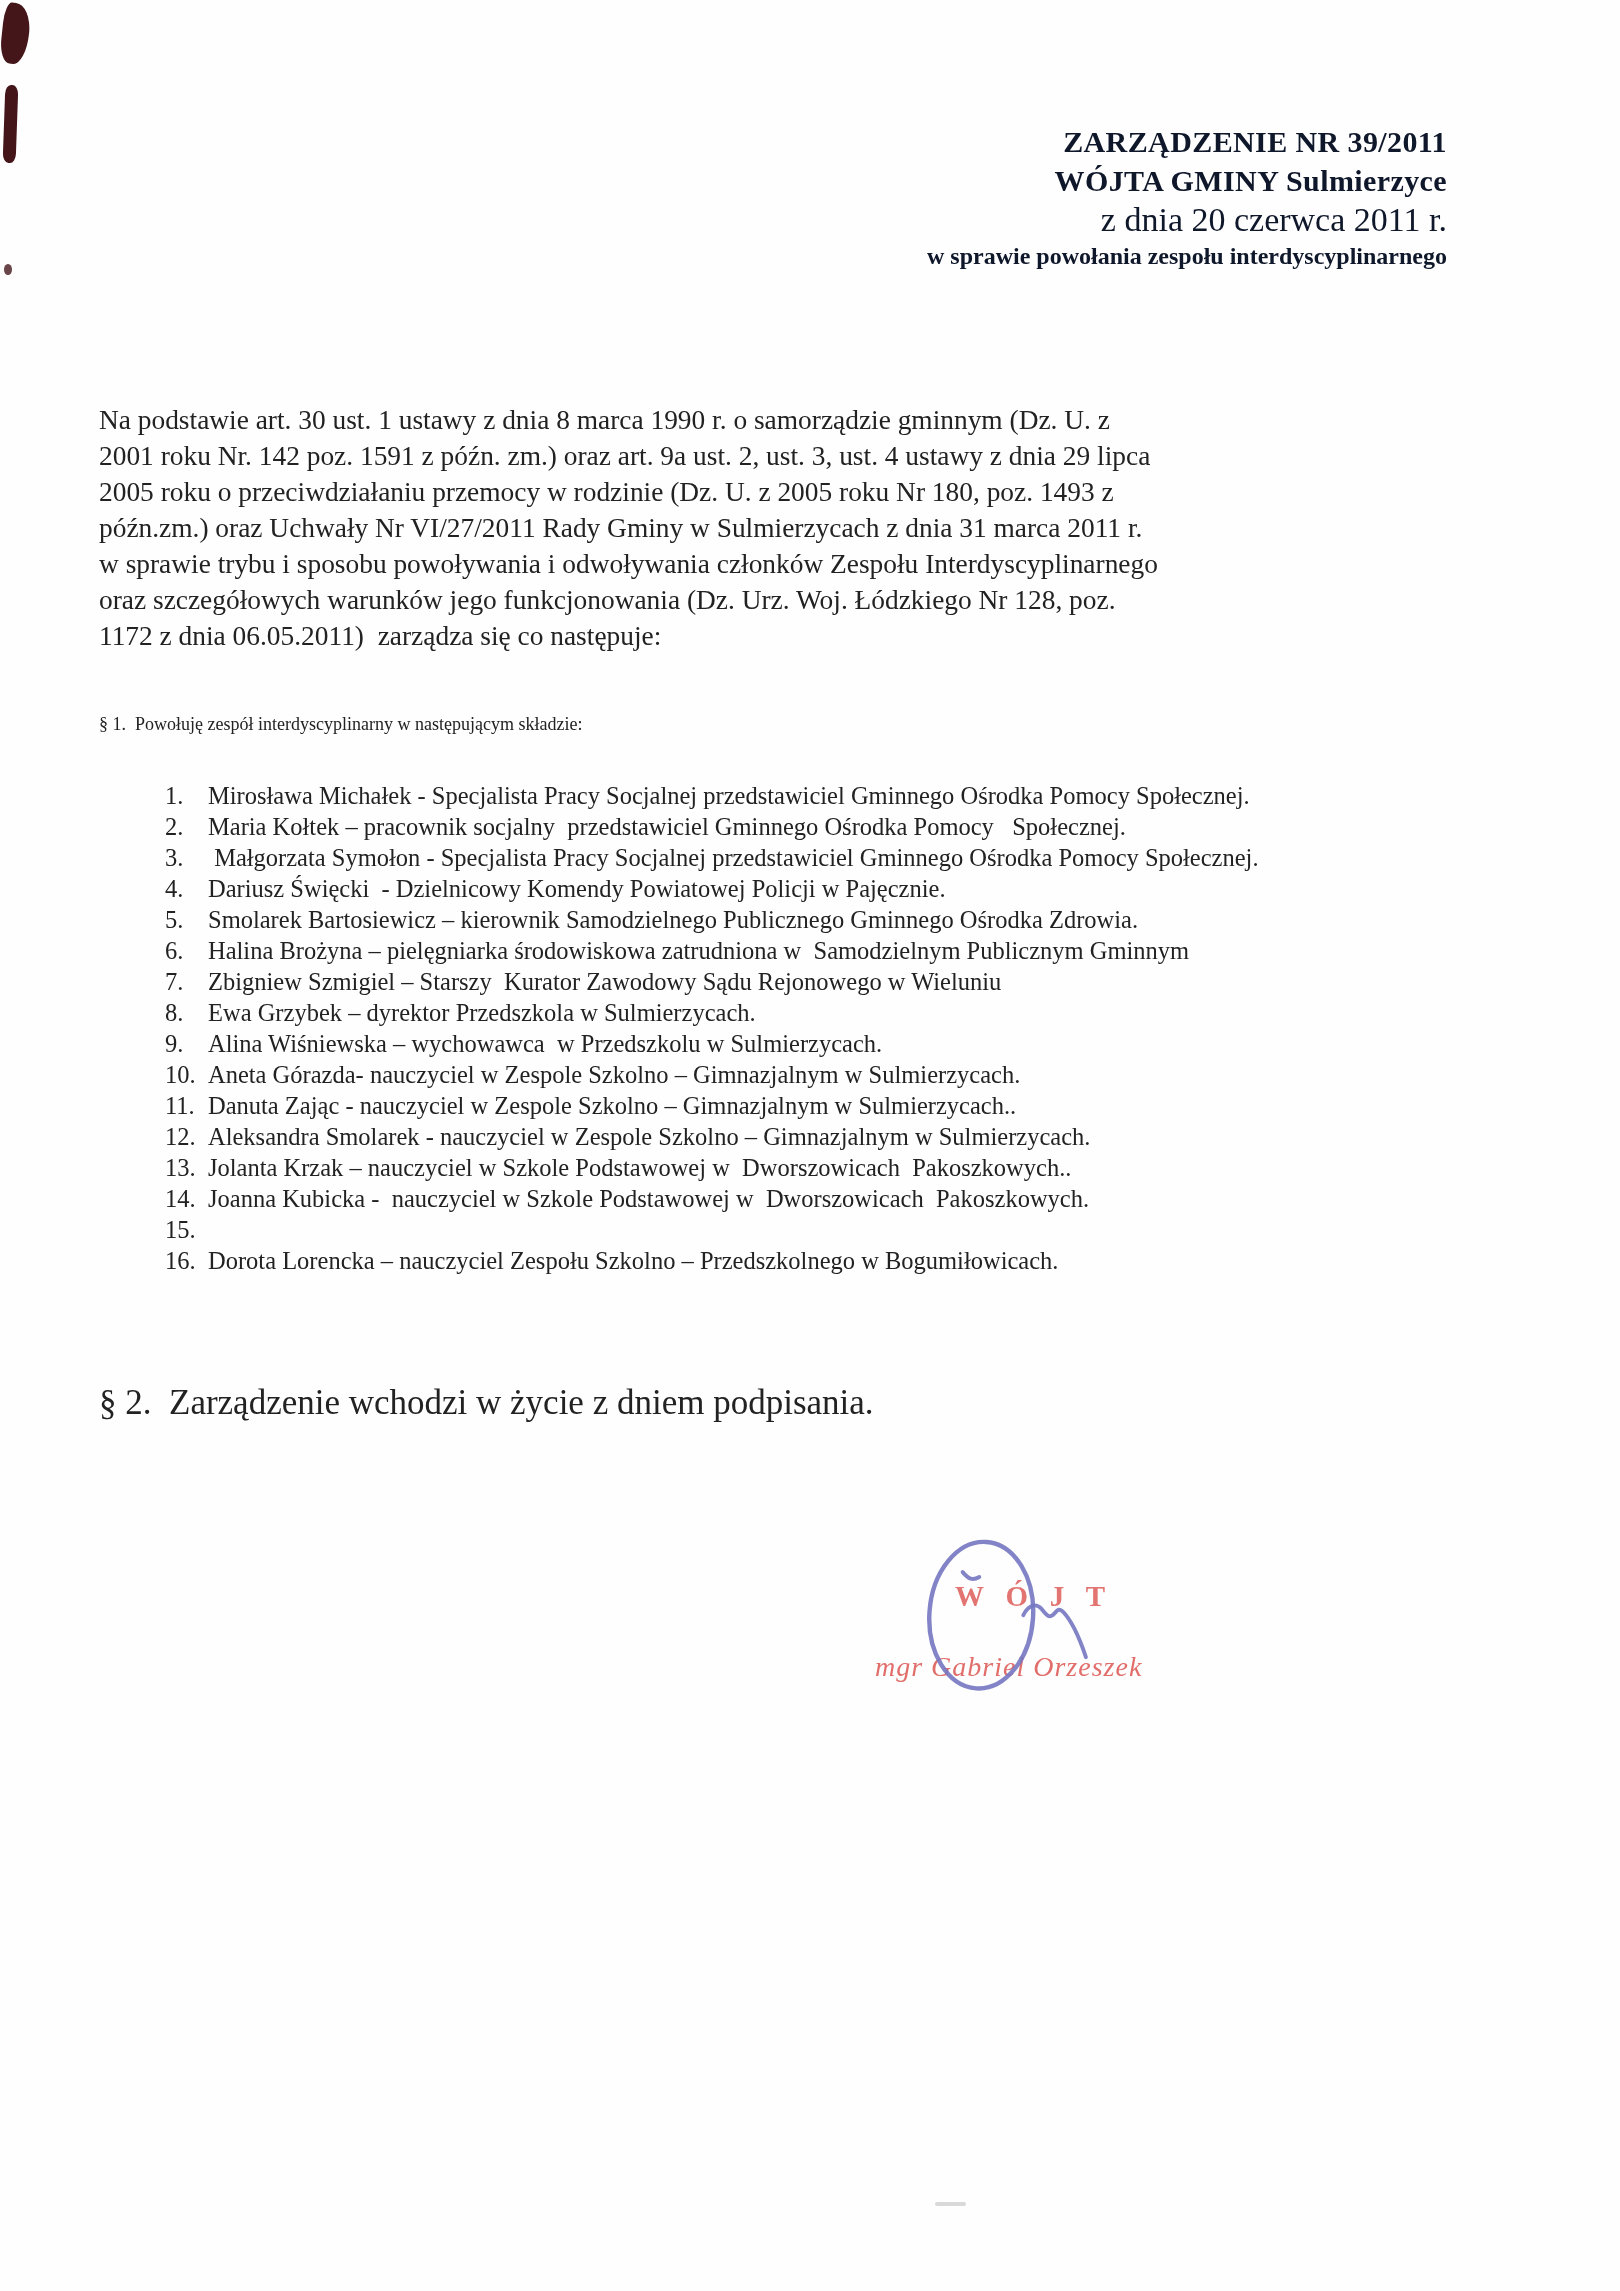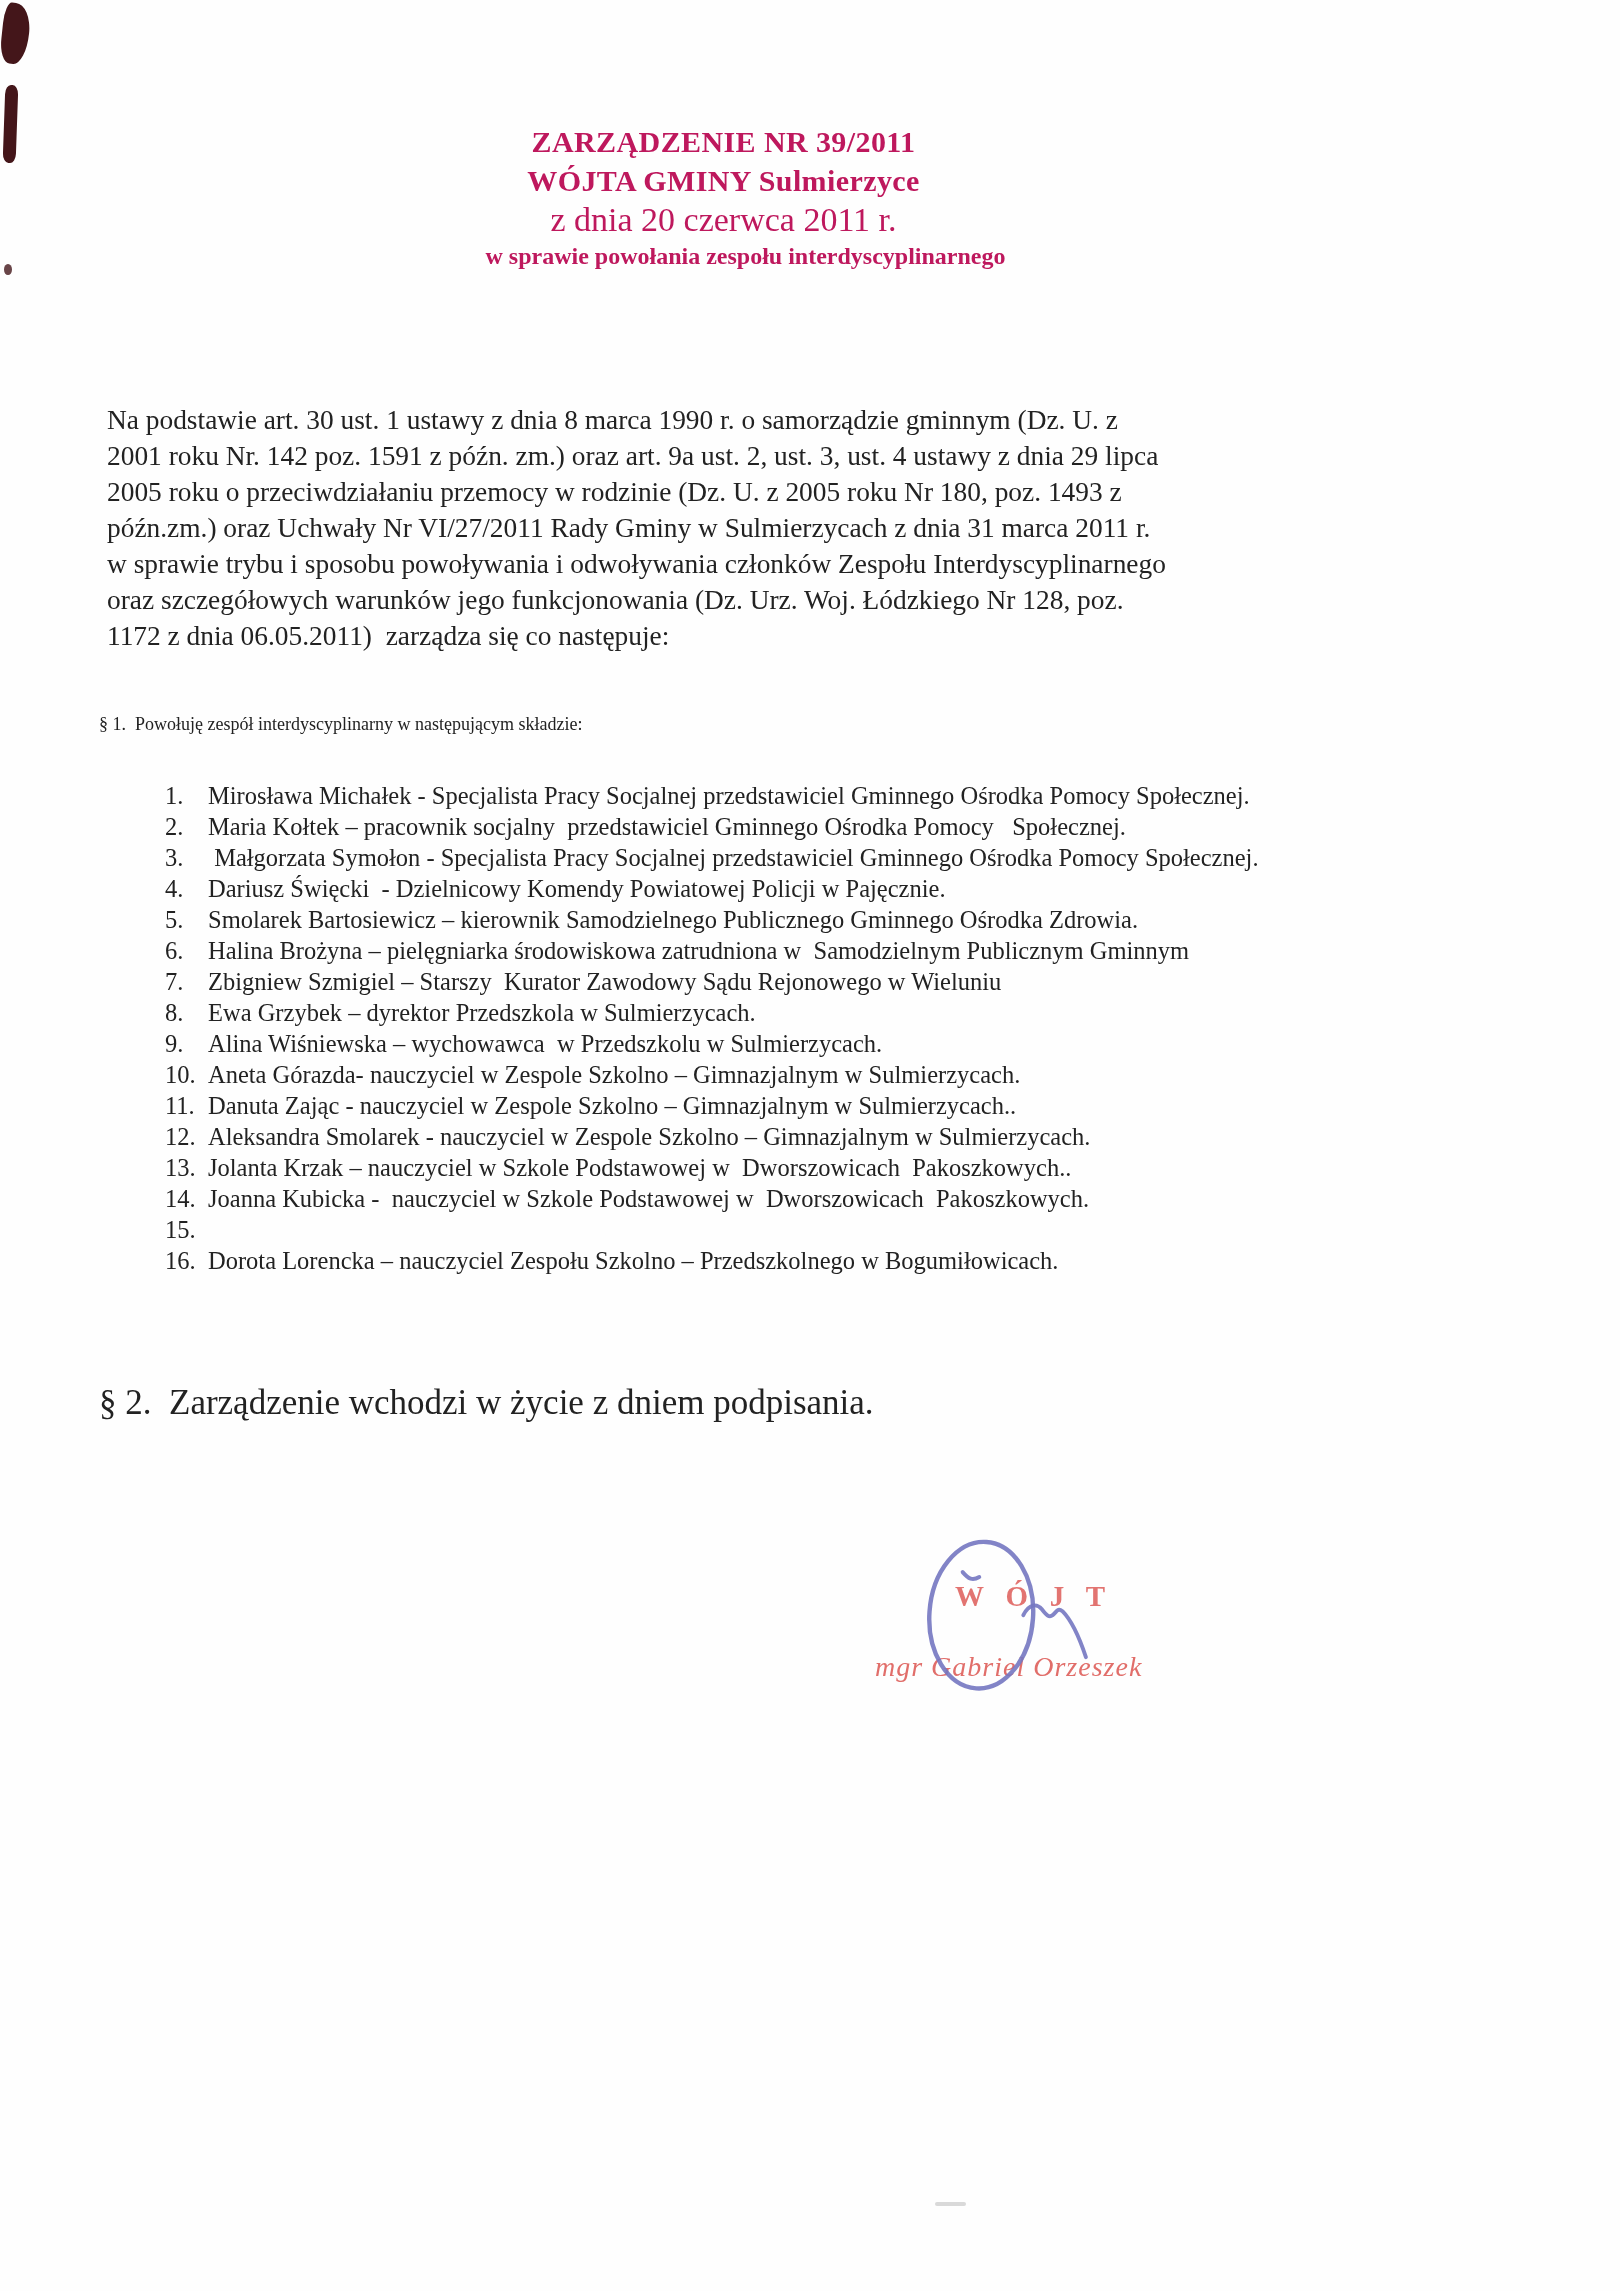--- a/index.html
+++ b/index.html
@@ -11,26 +11,26 @@
     overflow:hidden;
     font-family:"Liberation Serif","DejaVu Serif",serif;
     color:#222222;
   }
   
   .scan-mark{position:absolute;background:#44161a;}
   .scan-mark.m1{left:2px;top:2.9px;width:26.5px;height:61px;border-radius:30% 70% 55% 45%/40% 55% 60% 45%;transform:rotate(6deg);}
   .scan-mark.m2{left:3.9px;top:85px;width:12.7px;height:78px;border-radius:45%/12%;transform:rotate(2deg);}
   .scan-mark.m3{left:3.9px;top:264px;width:7.8px;height:10.8px;border-radius:50%;opacity:.8;}
   
-  .hdr{position:absolute;left:0;top:122px;width:1447px;text-align:center;color:#be185d;}
+  .hdr{position:absolute;left:0;top:122px;width:1447px;text-align:right;color:#0f172a;}
   .hdr .l1,.hdr .l2{font-size:30px;font-weight:bold;line-height:39px;letter-spacing:0.4px;white-space:pre;}
   .hdr .l3{font-size:34px;font-weight:normal;line-height:39px;white-space:pre;}
   .hdr .l4{font-size:24px;font-weight:bold;line-height:35px;white-space:pre;margin-left:44px;}
   
-  .intro{position:absolute;left:99px;top:402px;width:1372px;margin-left:8px;}
+  .intro{position:absolute;left:99px;top:402px;width:1372px;}
   .intro .iline{font-size:27.4px;line-height:36px;white-space:pre;}
   
   .sec1{position:absolute;left:99px;top:706px;font-size:18px;line-height:37px;white-space:pre;}
   .sec2{position:absolute;left:99px;top:1384px;font-size:35px;line-height:37px;white-space:pre;}
   
   .members{position:absolute;left:165px;top:780px;width:1372px;font-size:24.5px;}
   .mrow{display:flex;align-items:baseline;line-height:31px;}
   .mnum{flex:0 0 43px;white-space:pre;}
   .mtext{white-space:pre;}
   .mcont{padding-left:43px;line-height:31px;white-space:pre;}

